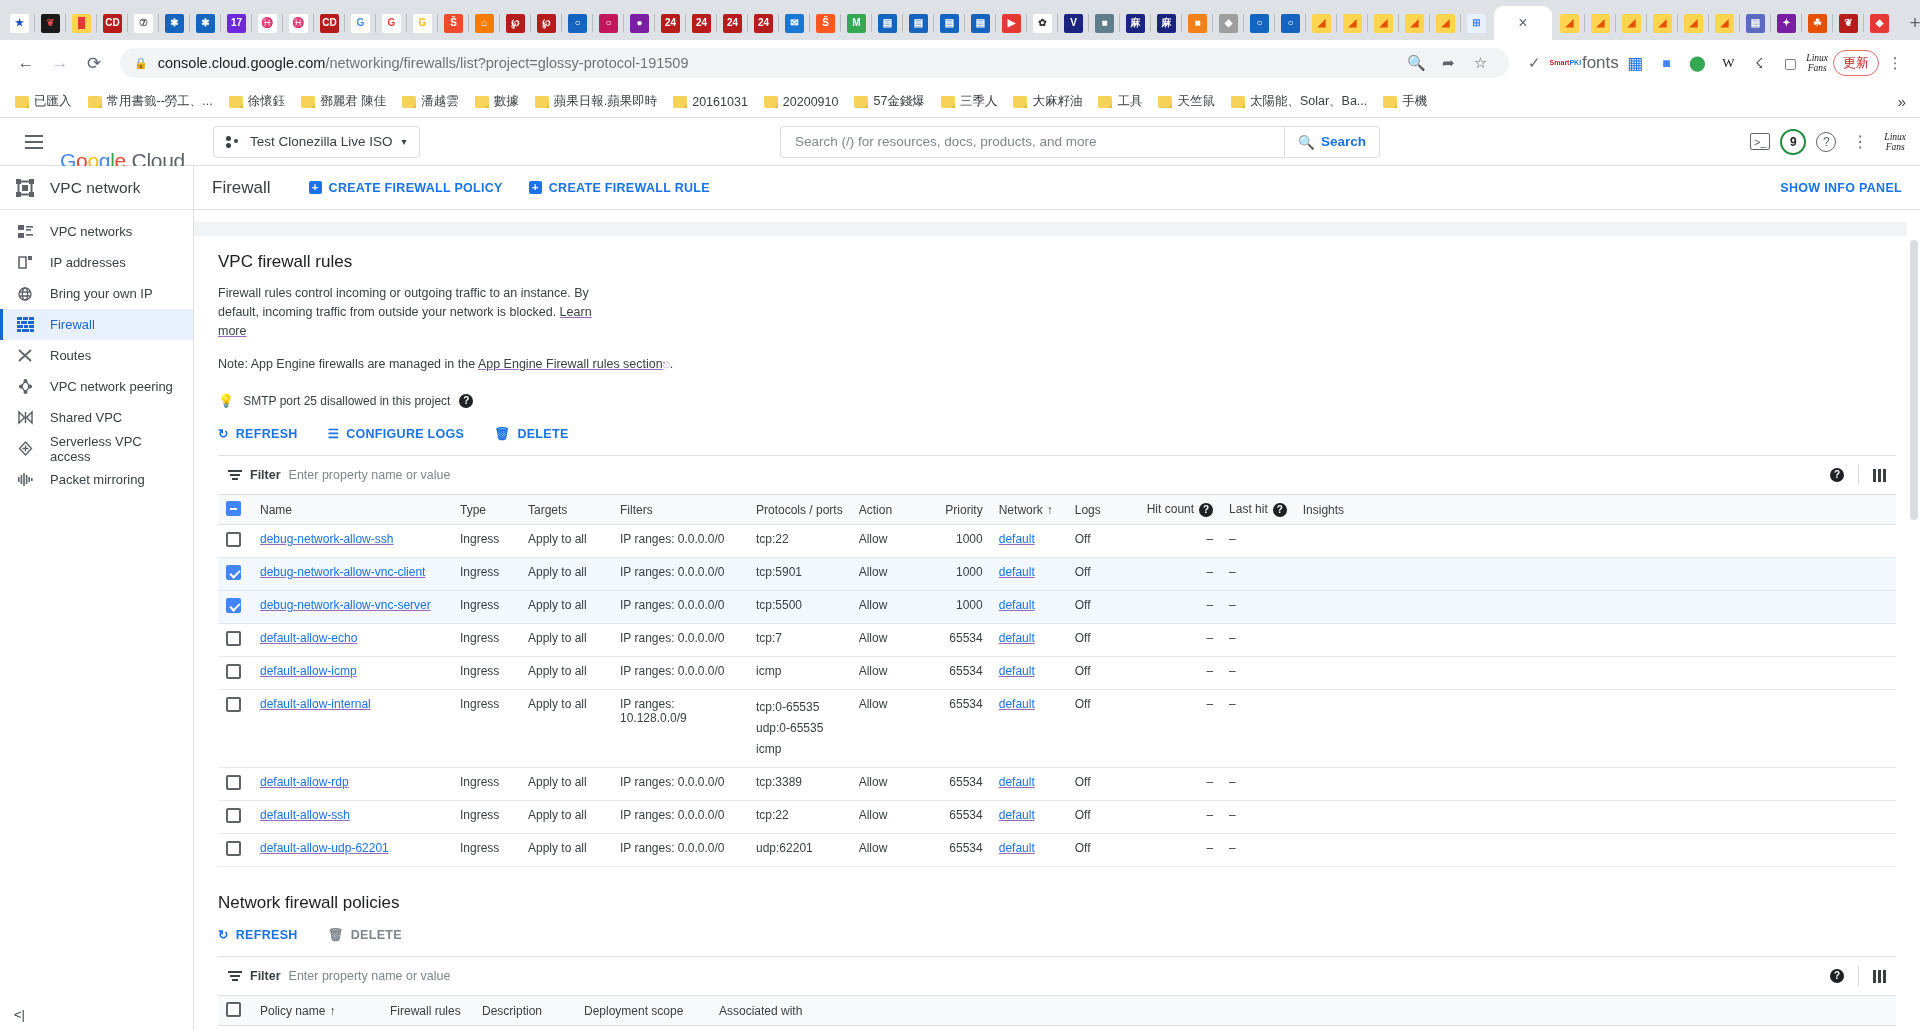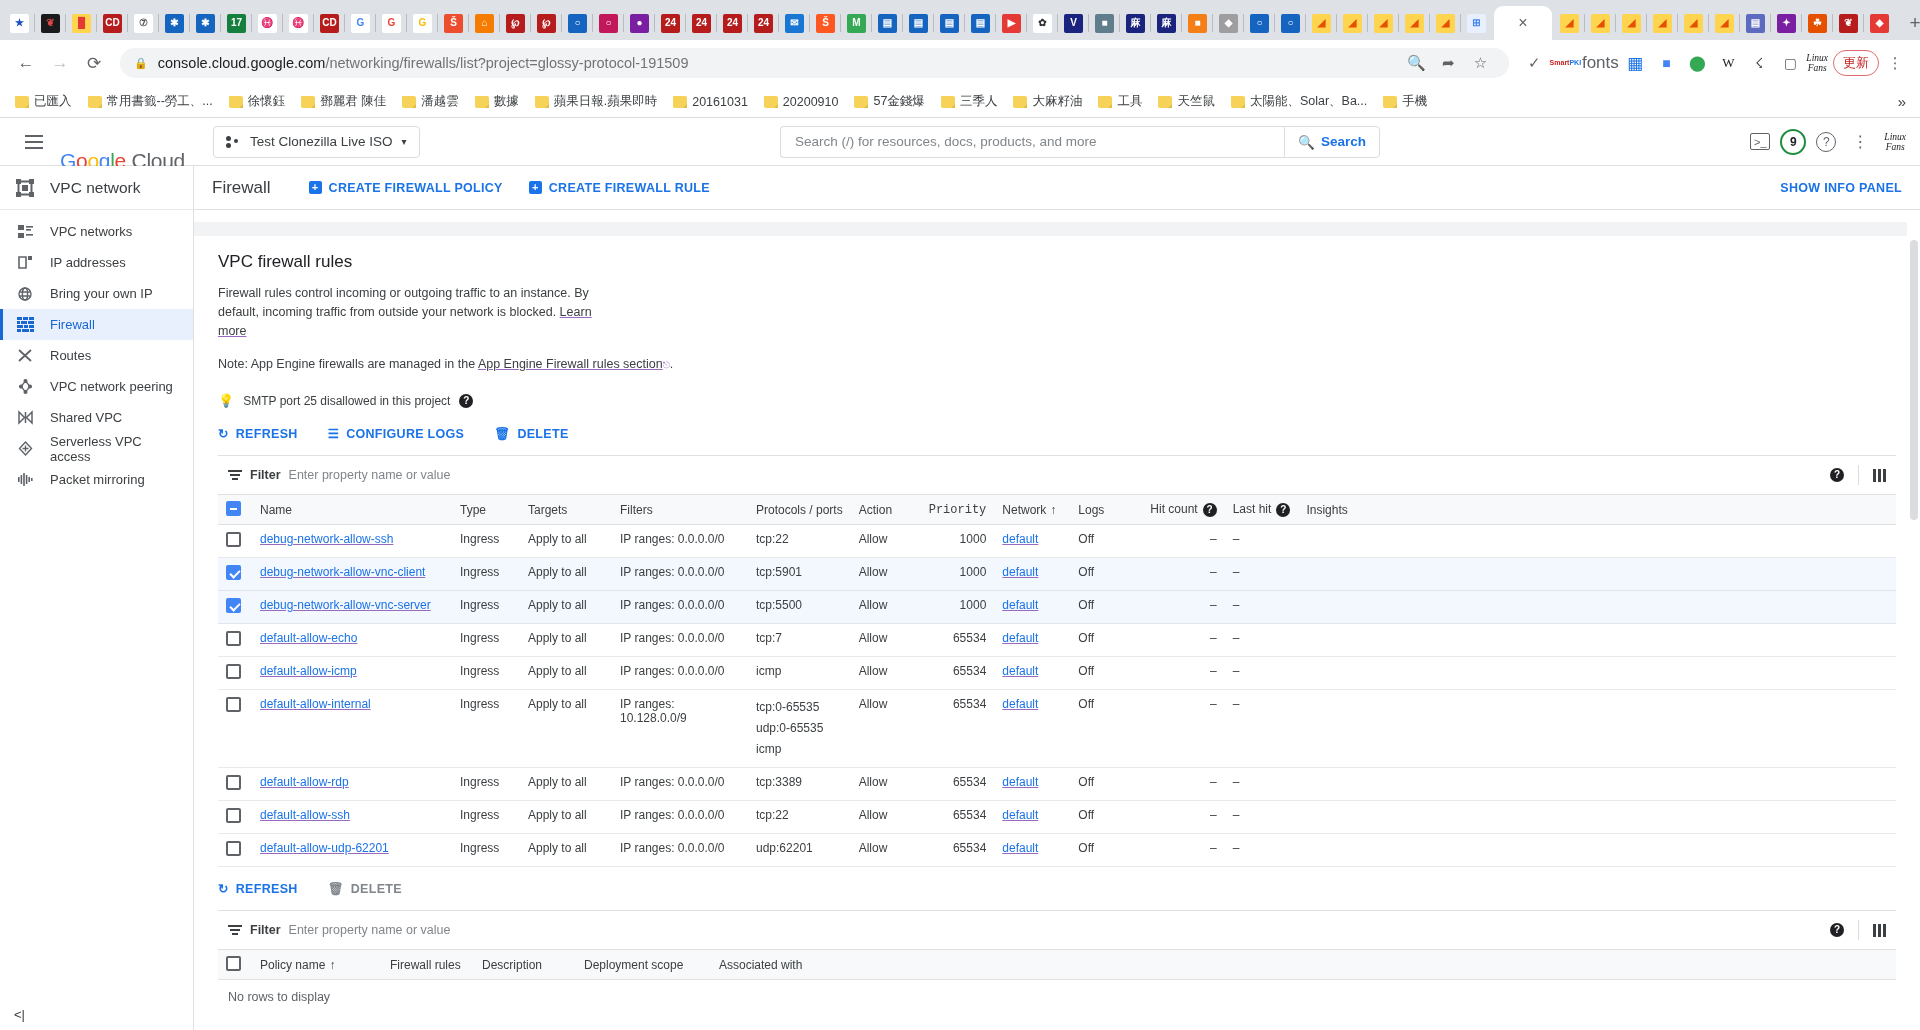--- a/index.html
+++ b/index.html
@@ -333,21 +333,21 @@
       <div class="tab-fav">
         <div class="favicon" style="background: rgb(255, 255, 255); color: rgb(85, 85, 85);">⑦</div>
       </div>
       <div class="tab-fav">
         <div class="favicon" style="background: rgb(21, 101, 192); color: rgb(255, 255, 255);">✱</div>
       </div>
       <div class="tab-fav">
         <div class="favicon" style="background: rgb(21, 101, 192); color: rgb(255, 255, 255);">✱</div>
       </div>
       <div class="tab-fav">
-        <div class="favicon" style="background: #15803d; color: rgb(255, 255, 255);">17</div>
+        <div class="favicon" style="background: #6d28d9; color: rgb(255, 255, 255);">17</div>
       </div>
       <div class="tab-fav">
         <div class="favicon" style="background: rgb(255, 255, 255); color: rgb(51, 51, 51);">♓</div>
       </div>
       <div class="tab-fav">
         <div class="favicon" style="background: rgb(255, 255, 255); color: rgb(153, 153, 153);">♓</div>
       </div>
       <div class="tab-fav">
         <div class="favicon" style="background: rgb(183, 28, 28); color: rgb(255, 255, 255);">CD</div>
       </div>
@@ -835,21 +835,21 @@
           <table class="grid">
             <thead>
                 <tr id="vpc-head">
                   <th style="width: 34px;"><span class="cb indet"></span></th>
                   <th style="width: 200px;"><span>Name</span></th>
                   <th style="width: 68px;"><span>Type</span></th>
                   <th style="width: 92px;"><span>Targets</span></th>
                   <th style="width: 136px;"><span>Filters</span></th>
                   <th style="width: 96px;"><span>Protocols / ports</span></th>
                   <th style="width: 70px;"><span>Action</span></th>
-                  <th class="num" style="width: 70px; font-family: Liberation Mono, monospace;"><span>Priority</span></th>
+                  <th class="num" style="width: 70px;"><span>Priority</span></th>
                   <th style="width: 76px;"><span>Network</span><span class="arrow-up">↑</span></th>
                   <th style="width: 72px;"><span>Logs</span></th>
                   <th class="num" style="width: 78px;"><span>Hit count</span><span class="qmark" style="margin-left: 5px;">?</span></th>
                   <th style="width: 72px;"><span>Last hit</span><span class="qmark" style="margin-left: 5px;">?</span></th>
                   <th class="ins-col" style="width: auto;"><span>Insights</span></th>
                 </tr>
               </thead>
             <tbody id="vpc-body">
                 <tr>
                   <td><span class="cb"></span></td>
@@ -985,20 +985,21 @@
                   <td><span class="lnk">default</span></td>
                   <td><span>Off</span></td>
                   <td class="num"><span>–</span></td>
                   <td><span>–</span></td>
                   <td><span></span></td>
                 </tr>
               </tbody>
           </table>
         </div>
 
+        <h2 class="sect" style="margin-top:26px;">Network firewall policies</h2>
         <div class="actions-row" style="margin-top:14px;">
           <span class="act">
             <span>↻</span>
             <span>REFRESH</span>
           </span>
           <span class="act disabled">
             <span>🗑</span>
             <span>DELETE</span>
           </span>
         </div>

